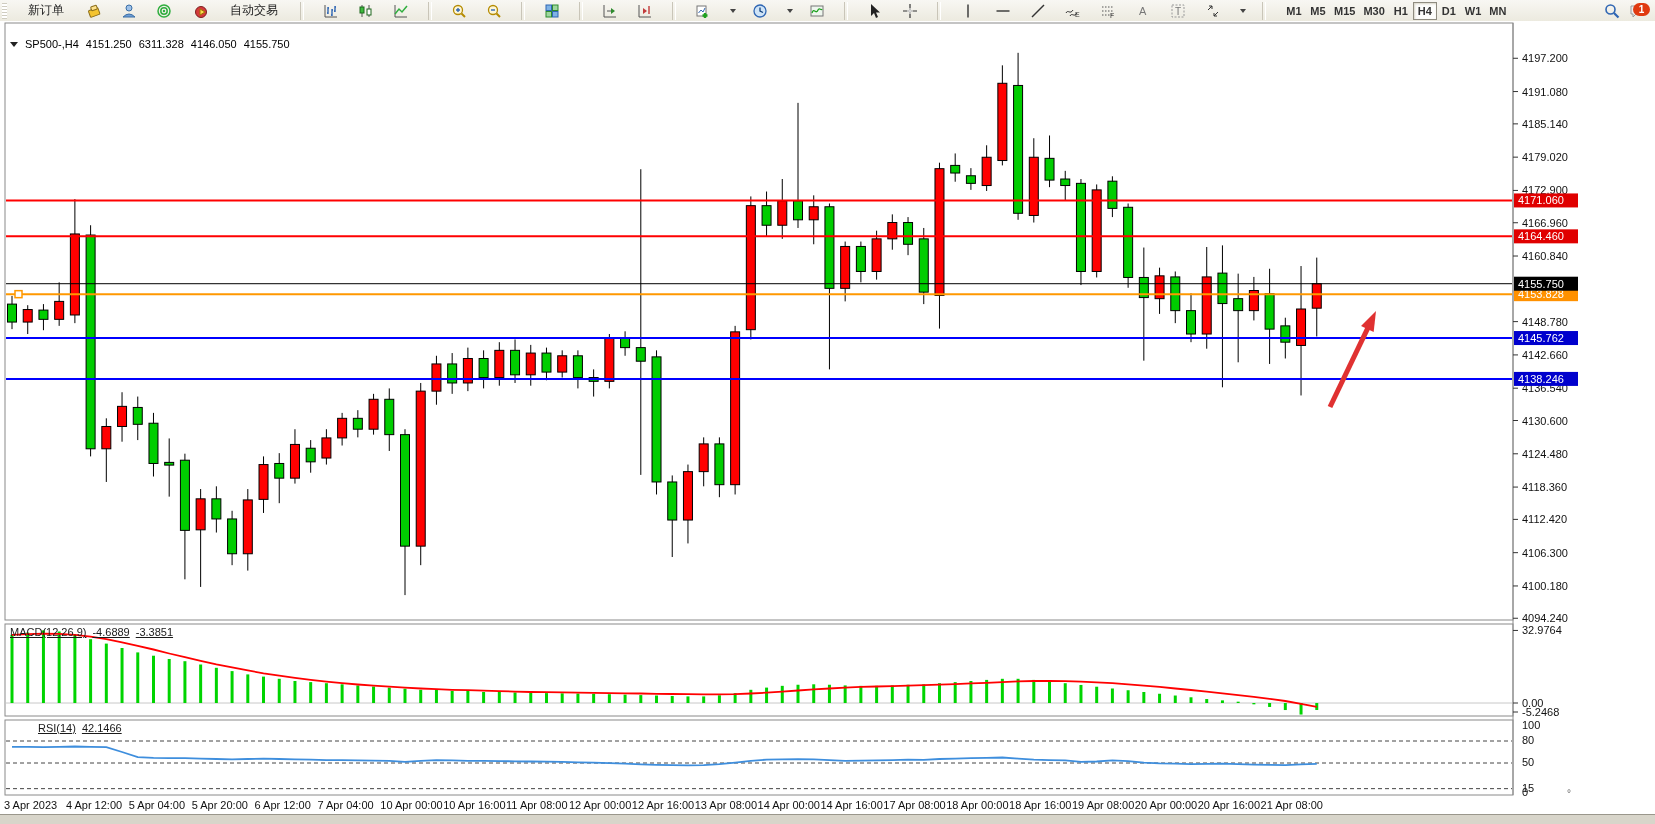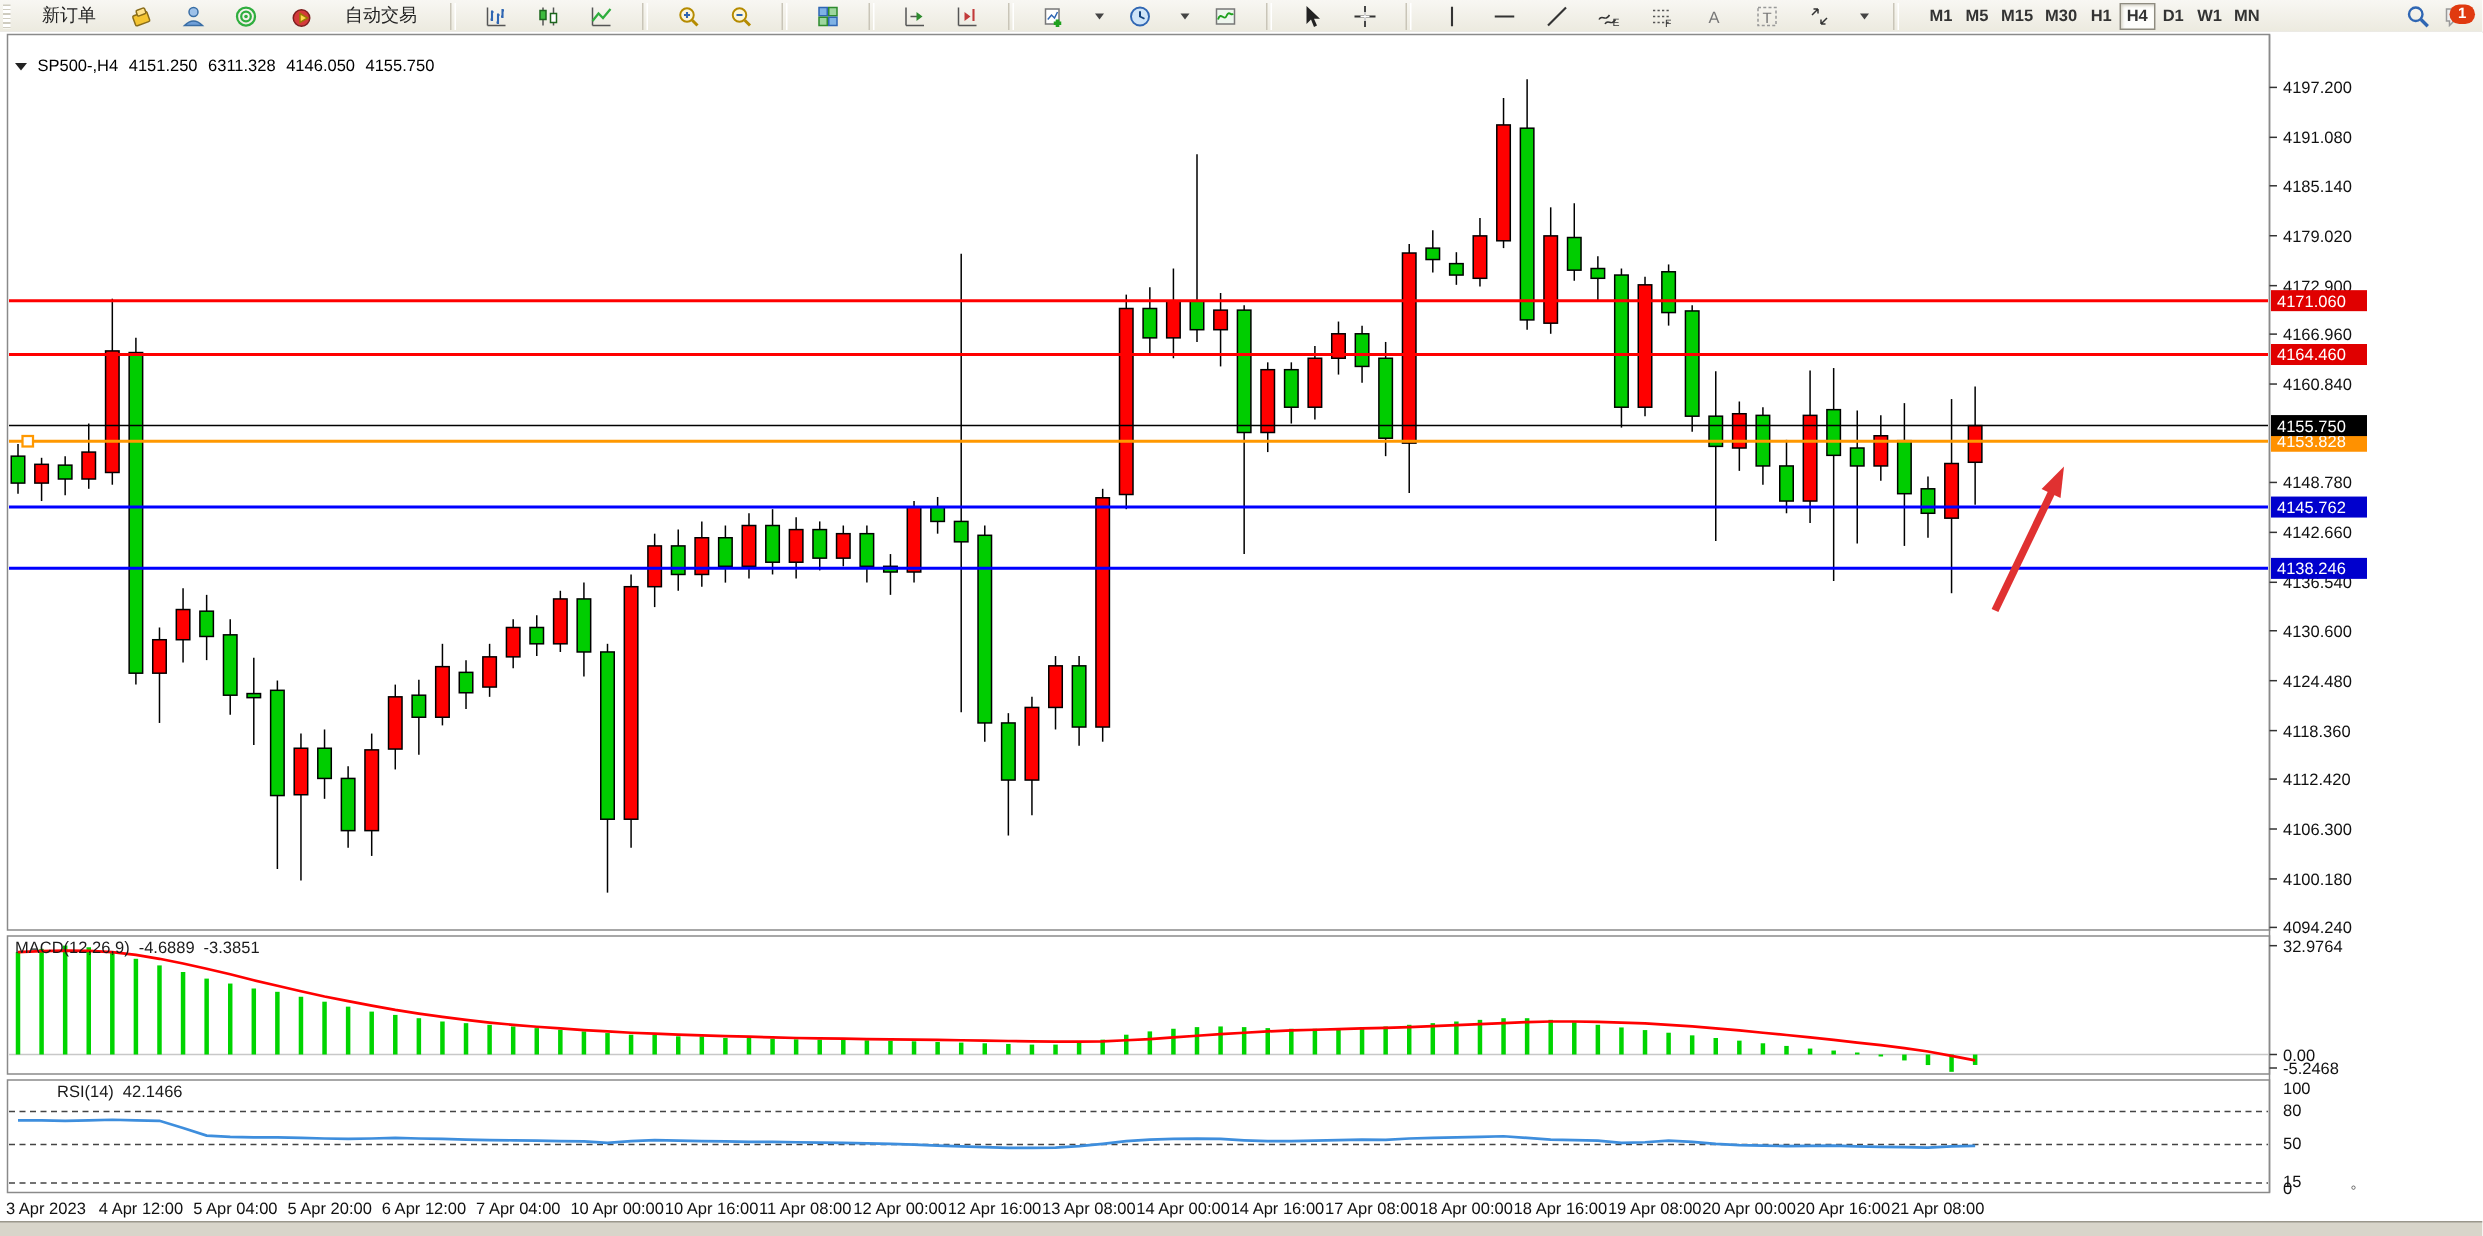--- a/index.html
+++ b/index.html
@@ -20,21 +20,21 @@
     font-size:11px;color:#333;padding:0 3px;border:1px solid transparent;box-sizing:border-box;font-weight:bold;}
   .tfbtn.active{background:#fdfdfb;border:1px solid #8f8c80;box-shadow:inset 1px 1px 2px #d8d5c8;}
   #rightIcons{position:absolute;right:4px;top:0;height:21px;display:flex;align-items:center;}
   #badge{position:absolute;right:0px;top:1px;min-width:13px;height:13px;border-radius:8px;
     background:#e03a10;color:#fff;font-size:10px;font-weight:bold;display:flex;
     align-items:center;justify-content:center;padding:0 2px;}
   #chartTitle{position:absolute;left:10px;top:26px;font-size:11px;color:#000;z-index:5;
     display:flex;gap:7px;align-items:center;pointer-events:none;margin-top:12px;}
   #chartTitle .tcaret{width:0;height:0;border-left:4px solid transparent;border-right:4px solid transparent;
     border-top:5px solid #222;}
-  .panelLabel{position:absolute;font-size:11px;color:#1a1a1a;z-index:5;display:flex;gap:6px;pointer-events:none;}
+  .panelLabel{position:absolute;font-size:11px;color:#1a1a1a;z-index:5;display:flex;gap:6px;pointer-events:none;text-decoration:underline;}
   #statusbar{position:absolute;left:0;top:814px;width:1655px;height:10px;
     background:#d8d5ca;border-top:1px solid #9a978c;}
   svg text{font-family:"Liberation Sans",sans-serif;}
 </style>
 </head>
 <body>
 
 <div id="toolbar">
   <div class="grip"></div>
   <div class="tb txtbtn">

